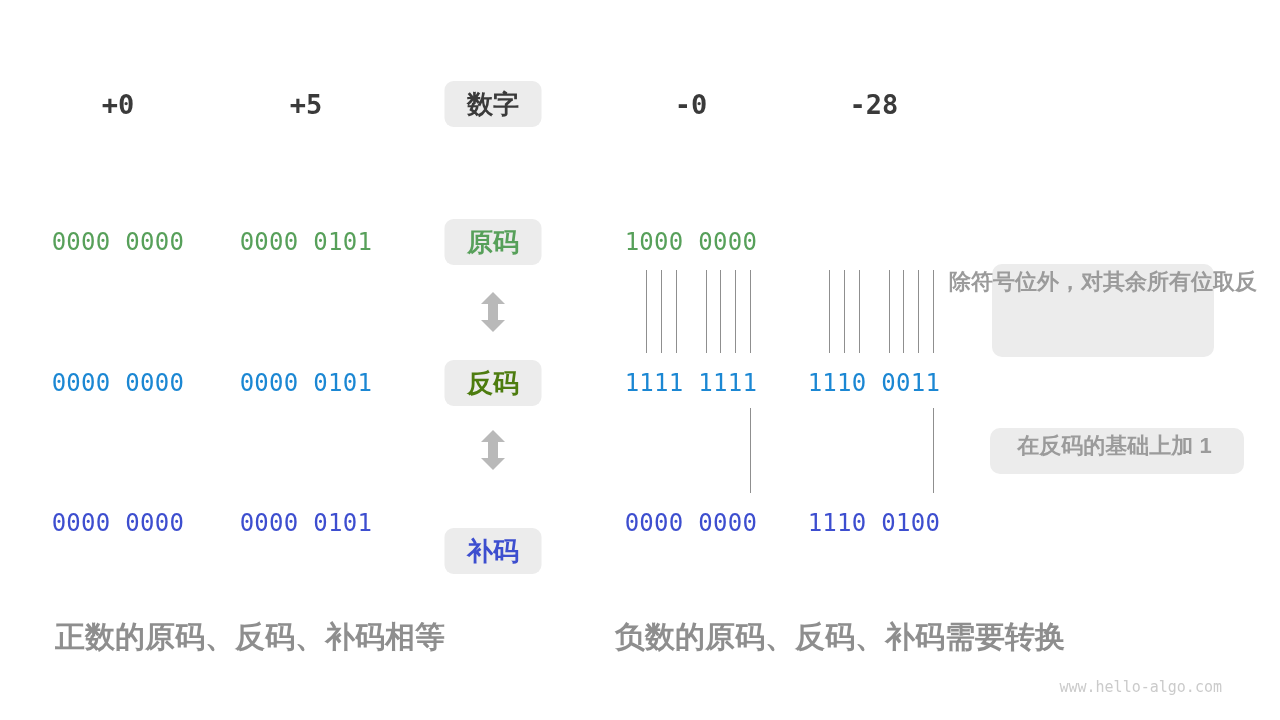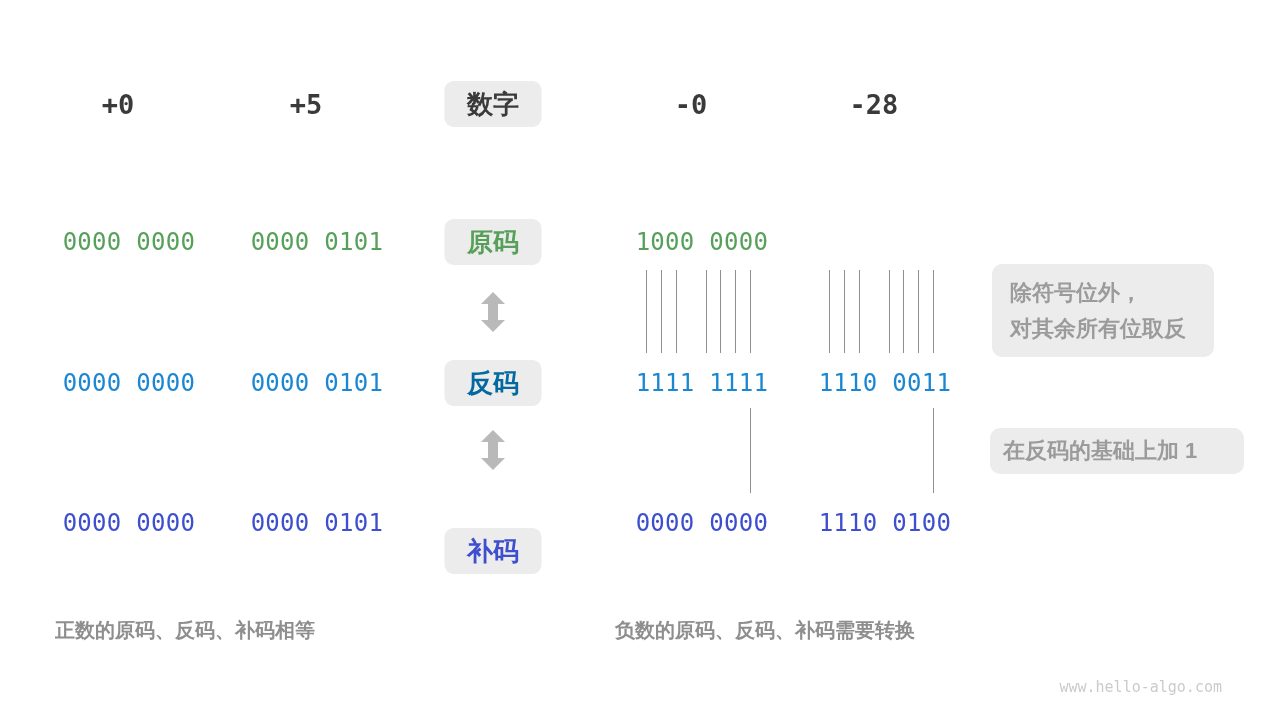--- a/index.html
+++ b/index.html
@@ -23,28 +23,27 @@
   .labelbox{
     width:97px;height:46px;
     background:#ececec;
     border-radius:9px;
     display:flex;align-items:center;justify-content:center;
     font-family:"Liberation Sans",sans-serif;
     font-weight:bold;font-size:26px;
   }
   .labelbox.dark{color:#3a3a3a;}
   .labelbox.green{color:#57a05a;justify-content:center;}
-  .labelbox.blue{color:#0369a1;text-align:right;}
+  .labelbox.blue{color:#4d7c0f;text-align:right;}
   .labelbox.indigo{color:#3d4ecf;}
 
   
   .bin{
     font:400 24px "DejaVu Sans Mono",monospace;
     letter-spacing:0.3px;
-    margin-left:11px;
   }
   .bin.green{color:#57a05a;}
   .bin.blue{color:#1b87d3;}
   .bin.indigo{color:#3d4ecf;}
 
   
   .vline{
     position:absolute;
     width:1px;
     background:#8f8f8f;
@@ -56,31 +55,31 @@
   .dblarrow{width:24px;height:40px;}
 
   
   .note{
     background:#ececec;
     border-radius:10px;
     font-family:"Liberation Sans",sans-serif;
     font-weight:bold;
     color:#9b9b9b;
     font-size:22px;
-    display:flex;flex-direction:column;justify-content:center;
+    display:flex;justify-content:center;
     padding:0 18px;
     box-sizing:border-box;
   }
   .note .ln{line-height:36px;white-space:nowrap;}
 
   
   .caption{
     font-family:"Liberation Sans",sans-serif;
     font-weight:bold;
-    font-size:20px;
+    font-size:30px;
     color:#8e8e8e;
     white-space:nowrap;
   }
 
   .watermark{
     font:400 15px "DejaVu Sans Mono",monospace;
     color:#cbcbcb;
     white-space:nowrap;
   }
 </style>

